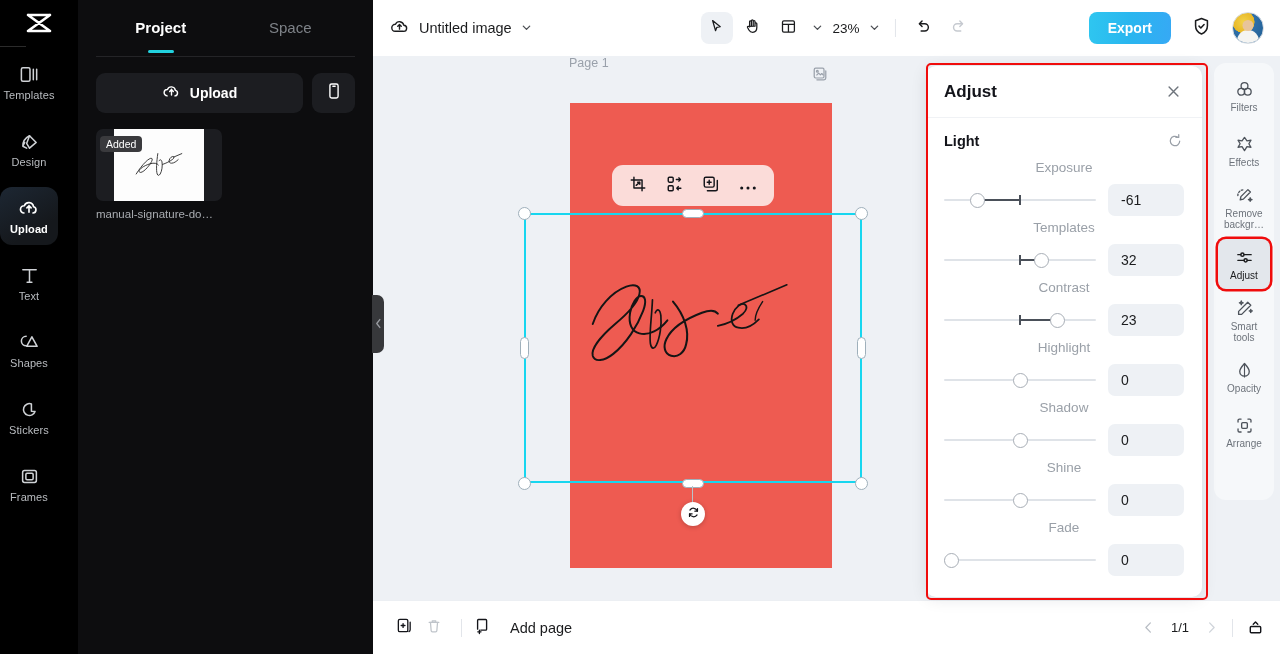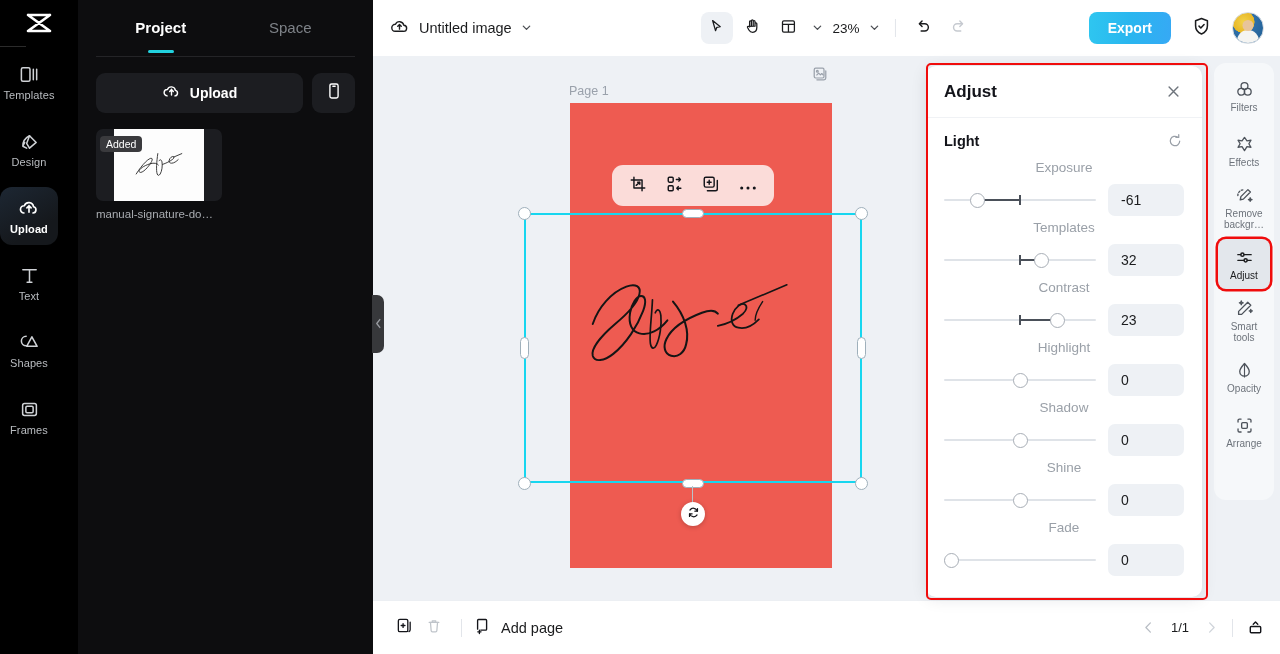--- a/index.html
+++ b/index.html
@@ -121,21 +121,21 @@
   .avatar::before {
     content:""; position:absolute; left:50%; bottom:0; transform: translateX(-50%);
     width: 22px; height: 13px; border-radius: 11px 11px 0 0; background:#f4f4f2;
   }
 
   
   .canvas-area {
     flex: 1; background: #eef1f5; position: relative; overflow: hidden;
   }
   .page-label {
-    position: absolute; left: 196px; top: 28px; font-size: 12.5px; color: #9aa1ab;
+    position: absolute; left: 196px; top: 0; font-size: 12.5px; color: #9aa1ab;
   }
   .page-dup { position: absolute; left: 439px; top: 10px; cursor: pointer; }
   .artboard {
     position: absolute; left: 197px; top: 47px; width: 262px; height: 465px;
     background: #ee5b51;
   }
   .signature {
     position: absolute; left: 0; top: 160px; width: 262px; height: 150px;
     display: flex; align-items: center; justify-content: center;
   }
@@ -163,21 +163,21 @@
   .ft-btn { width: 26px; height: 26px; display:flex; align-items:center; justify-content:center; cursor:pointer; }
 
   
   .bottombar {
     height: 54px; flex: 0 0 54px; background: #fff; display: flex; align-items: center;
     padding: 0 16px; border-top: 1px solid #eceff3;
   }
   .bb-btn { width: 30px; height: 30px; display:flex; align-items:center; justify-content:center; cursor:pointer; }
   .bb-sep { width: 1px; height: 18px; background: #e2e5ea; margin: 0 12px; }
   .addpage {
-    display: flex; align-items: center; gap: 9px; font-size: 14.5px; color: #1b1c1e; cursor: pointer;
+    display: flex; align-items: center; gap: 18px; font-size: 14.5px; color: #1b1c1e; cursor: pointer;
   }
   .bb-right { margin-left: auto; display: flex; align-items: center; gap: 12px; }
   .pagenum { font-size: 13px; color: #1b1c1e; min-width: 26px; text-align: center; }
 
   
   .adjust-outline {
     position: absolute; left: 926px; top: 63px; width: 282px; height: 537px;
     border: 2.5px solid #f00c0c; border-radius: 5px; z-index: 40; pointer-events:none;
   }
   .adjust-panel {
@@ -295,20 +295,28 @@
       <span class="ri-ico">
         <svg width="21" height="21" viewBox="0 0 22 22" fill="none" stroke="#cfd2d6" stroke-width="1.6" stroke-linejoin="round">
           <path d="M7.5 4.5a5 5 0 1 0 0 10" stroke-linecap="round"></path>
           <path d="M13.5 5l5.5 10h-11z"></path>
         </svg>
       </span>
       <span class="ri-lab">Shapes</span>
     </div>
 
 
+    <div class="rail-item">
+      <span class="ri-ico">
+        <svg width="21" height="21" viewBox="0 0 22 22" fill="none" stroke="#cfd2d6" stroke-width="1.6" stroke-linejoin="round">
+          <path d="M13 5.2A6.2 6.2 0 1 0 16.8 13L13 12.8z"></path>
+        </svg>
+      </span>
+      <span class="ri-lab">Stickers</span>
+    </div>
 
     <div class="rail-item">
       <span class="ri-ico">
         <svg width="21" height="21" viewBox="0 0 22 22" fill="none" stroke="#cfd2d6" stroke-width="1.6">
           <rect x="3.8" y="4.8" width="14.4" height="12.4" rx="2"></rect>
           <rect x="7.2" y="7.6" width="7.6" height="6.8" rx="1.2"></rect>
         </svg>
       </span>
       <span class="ri-lab">Frames</span>
     </div>

